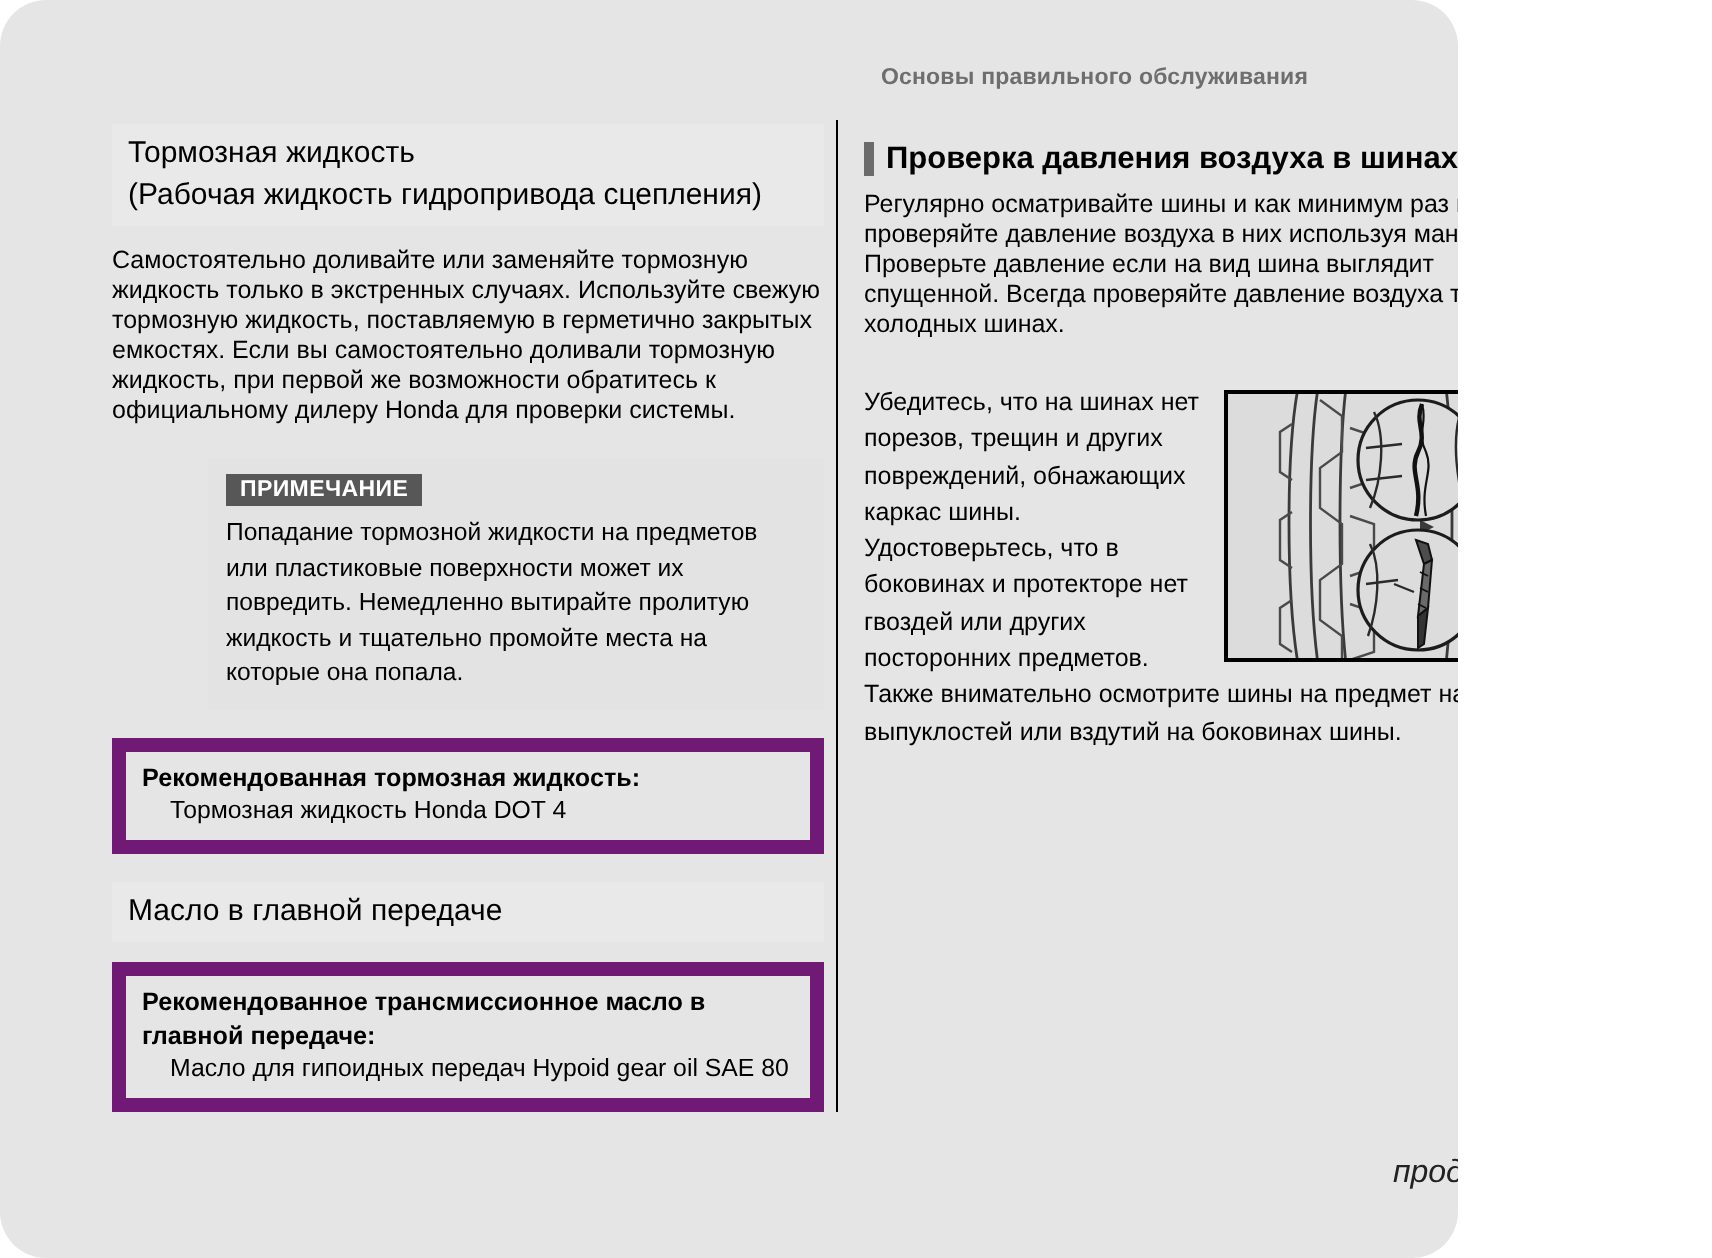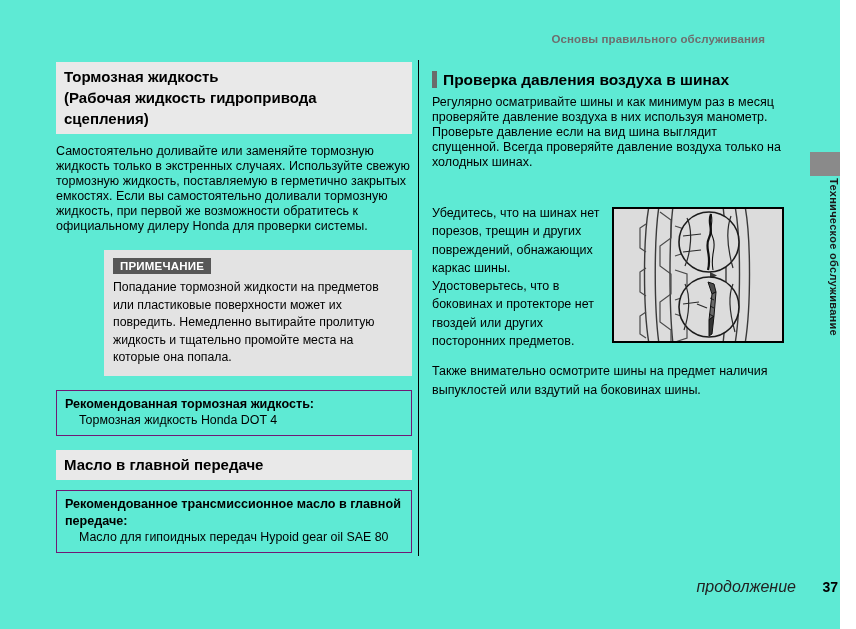--- a/index.html
+++ b/index.html
@@ -6,24 +6,25 @@
     margin: 0;
     padding: 0;
     background: #ffffff;
   }
   body {
     font-family: "Liberation Sans", "DejaVu Sans", sans-serif;
     color: #000000;
   }
   #page {
     position: relative;
-    width: 840px;
+    width: 729px;
     height: 629px;
-    background: #5eead4;
+    background: #e5e5e5;
     overflow: hidden;
+    border-radius: 23px;
   }
 
   
   .running-header {
     position: absolute;
     top: 33px;
     right: 75px;
     font-size: 11.5px;
     font-weight: bold;
     color: #6e6e6e;
@@ -74,21 +75,21 @@
     top: 60px;
     width: 1px;
     height: 496px;
     background: #000000;
   }
 
   
   .band-heading {
     background: #e9e9e9;
     font-size: 15px;
-    font-weight: bold;
+    font-weight: normal;
     line-height: 21px;
     padding: 4px 8px 5px 8px;
     color: #000000;
   }
   .band-heading .l2 { display: block; }
 
   .bar-heading {
     display: flex;
     align-items: flex-start;
     font-size: 15.5px;
@@ -129,21 +130,21 @@
     letter-spacing: 0.2px;
     margin-bottom: 5px;
   }
   .note-body {
     font-size: 12.3px;
     line-height: 17.6px;
   }
 
   
   .spec-box {
-    border: 1px solid #701a75;
+    border: 7px solid #701a75;
     padding: 5px 8px 6px 8px;
   }
   .spec-title {
     font-size: 12.6px;
     font-weight: bold;
     line-height: 16.5px;
   }
   .spec-value {
     font-size: 12.4px;
     line-height: 17px;
@@ -155,21 +156,21 @@
     float: right;
     margin: 3px 0 4px 12px;
   }
   .tire-figure {
     width: 170px;
     height: 134px;
     border: 1px solid #000000;
     background: #dcdcdc;
     display: block;
   }
-  .text-flow { font-size: 12.5px; line-height: 18.3px; margin-top: 12px; }
+  .text-flow { font-size: 12.5px; line-height: 18.3px; }
   .clearfix::after { content: ""; display: block; clear: both; }
 
   
   .footer {
     position: absolute;
     left: 0;
     top: 578px;
     width: 856px;
     text-align: right;
     padding-right: 18px;

